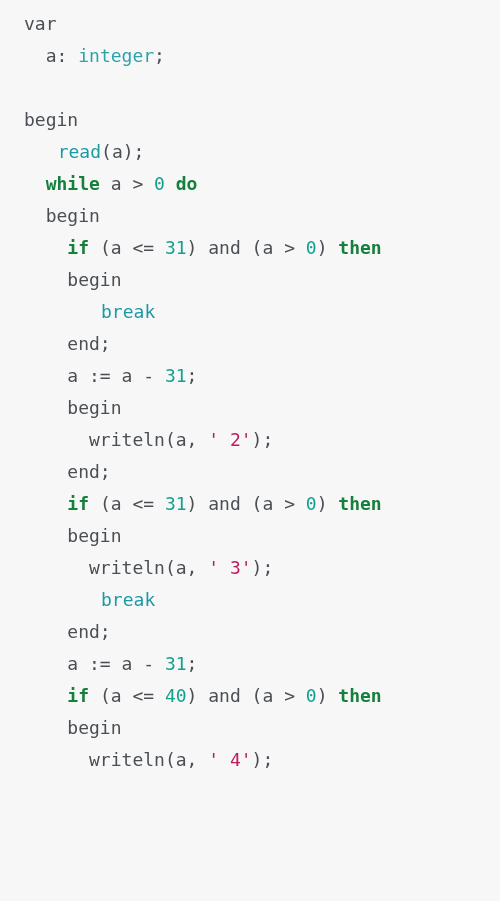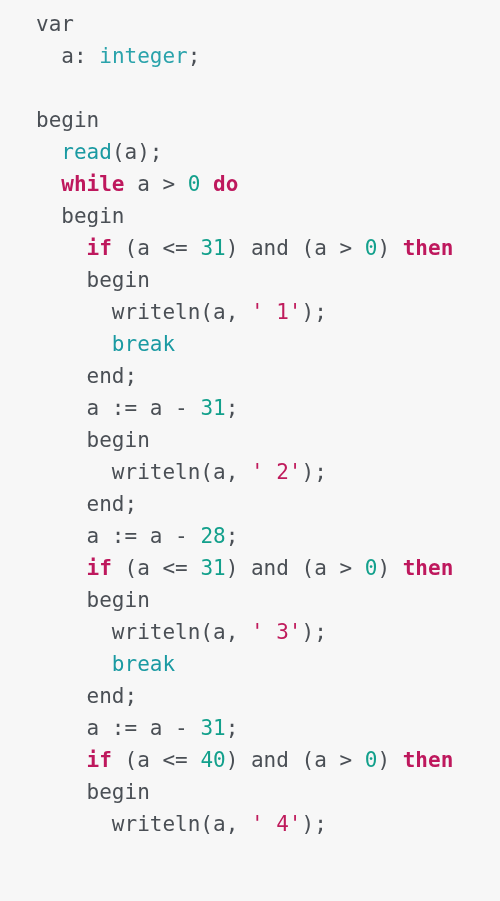--- a/index.html
+++ b/index.html
@@ -19,58 +19,56 @@
     width: 500px;
     height: 901px;
     background: #f7f7f7;
     box-sizing: border-box;
     padding: 8px 0 0 0;
     overflow: hidden;
   }
   .code-line {
     height: 32px;
     line-height: 32px;
-    font-size: 21px;
+    font-size: 18px;
     letter-spacing: 0px;
     white-space: pre;
-    padding-left: 36px;
+    padding-left: 24px;
     color: #4a4f55;
   }
   .code-line.blank {
     height: 32px;
   }
   
   .tok-plain    { color: #4a4f55; }
-  .tok-kw       { color: #be185d; font-weight: bold; }
+  .tok-kw       { color: #15803d; font-weight: bold; }
   .tok-type     { color: #2aa3ab; }
-  .tok-builtin  { color: #1a9aa2; }
+  .tok-builtin  { color: #1a9aa2; margin-left: 12px; }
   .tok-num      { color: #13a08c; }
   .tok-str      { color: #bf1b5c; }
 </style>
 </head>
 <body>
 
 <div id="code-block">
     <div class="code-line"><span class="tok-plain">var</span></div>
     <div class="code-line"><span>  </span><span class="tok-plain">a: </span><span class="tok-type">integer</span><span class="tok-plain">;</span></div>
     <div class="code-line blank"></div>
     <div class="code-line"><span class="tok-plain">begin</span></div>
     <div class="code-line"><span>  </span><span class="tok-builtin">read</span><span class="tok-plain">(a);</span></div>
     <div class="code-line"><span>  </span><span class="tok-kw">while</span><span class="tok-plain"> a &gt; </span><span class="tok-num">0</span><span class="tok-plain"> </span><span class="tok-kw">do</span></div>
     <div class="code-line"><span>  </span><span class="tok-plain">begin</span></div>
     <div class="code-line"><span>    </span><span class="tok-kw">if</span><span class="tok-plain"> (a &lt;= </span><span class="tok-num">31</span><span class="tok-plain">) and (a &gt; </span><span class="tok-num">0</span><span class="tok-plain">) </span><span class="tok-kw">then</span></div>
     <div class="code-line"><span>    </span><span class="tok-plain">begin</span></div>
-    <div class="code-line"><span>      </span><span class="tok-plain">writeln(a, </span><span class="tok-str">' 1'</span><span class="tok-plain">);</span></div>
     <div class="code-line"><span>      </span><span class="tok-builtin">break</span></div>
     <div class="code-line"><span>    </span><span class="tok-plain">end;</span></div>
     <div class="code-line"><span>    </span><span class="tok-plain">a := a - </span><span class="tok-num">31</span><span class="tok-plain">;</span></div>
     <div class="code-line"><span>    </span><span class="tok-plain">begin</span></div>
     <div class="code-line"><span>      </span><span class="tok-plain">writeln(a, </span><span class="tok-str">' 2'</span><span class="tok-plain">);</span></div>
     <div class="code-line"><span>    </span><span class="tok-plain">end;</span></div>
-    <div class="code-line"><span>    </span><span class="tok-plain">a := a - </span><span class="tok-num">28</span><span class="tok-plain">;</span></div>
     <div class="code-line"><span>    </span><span class="tok-kw">if</span><span class="tok-plain"> (a &lt;= </span><span class="tok-num">31</span><span class="tok-plain">) and (a &gt; </span><span class="tok-num">0</span><span class="tok-plain">) </span><span class="tok-kw">then</span></div>
     <div class="code-line"><span>    </span><span class="tok-plain">begin</span></div>
     <div class="code-line"><span>      </span><span class="tok-plain">writeln(a, </span><span class="tok-str">' 3'</span><span class="tok-plain">);</span></div>
     <div class="code-line"><span>      </span><span class="tok-builtin">break</span></div>
     <div class="code-line"><span>    </span><span class="tok-plain">end;</span></div>
     <div class="code-line"><span>    </span><span class="tok-plain">a := a - </span><span class="tok-num">31</span><span class="tok-plain">;</span></div>
     <div class="code-line"><span>    </span><span class="tok-kw">if</span><span class="tok-plain"> (a &lt;= </span><span class="tok-num">40</span><span class="tok-plain">) and (a &gt; </span><span class="tok-num">0</span><span class="tok-plain">) </span><span class="tok-kw">then</span></div>
     <div class="code-line"><span>    </span><span class="tok-plain">begin</span></div>
     <div class="code-line"><span>      </span><span class="tok-plain">writeln(a, </span><span class="tok-str">' 4'</span><span class="tok-plain">);</span></div>
   </div>

